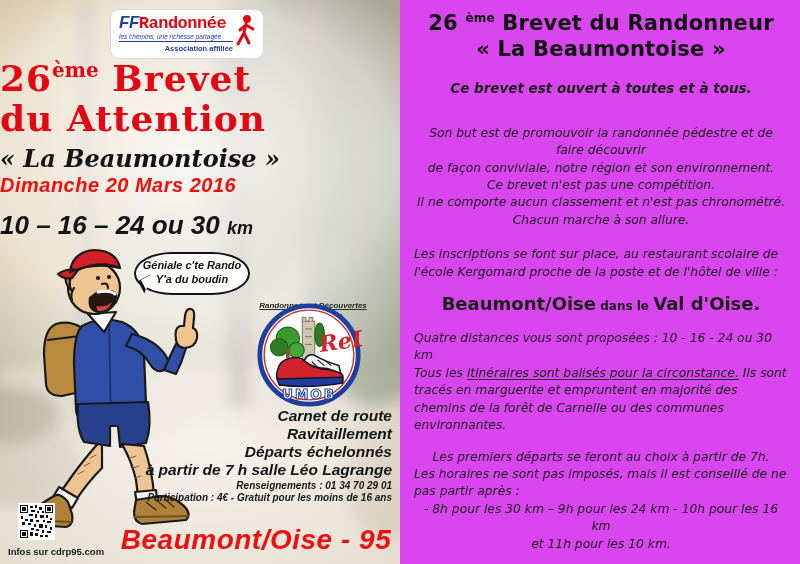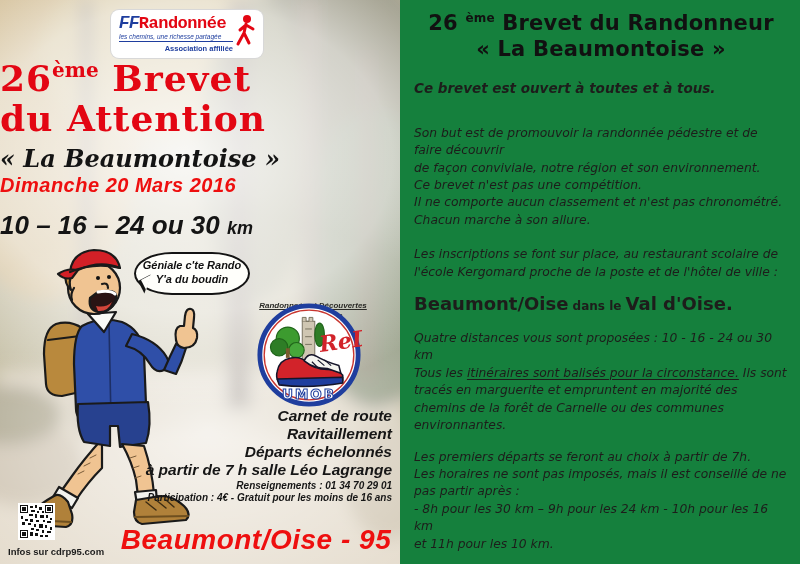--- a/index.html
+++ b/index.html
@@ -55,26 +55,26 @@
   .info-md { font-size:10px; line-height:1.1; margin-bottom:1px; }
 
   .qr-wrap { position:absolute; left:8px; top:503px; width:110px; z-index:4; }
   .qr { width:37px; height:37px; margin-left:10px; background:#fff; padding:2px; }
   .qr-caption { font-size:9.5px; font-weight:bold; color:#1c1c1c; margin-top:2px; white-space:nowrap; }
 
   .lp-footer { position:absolute; left:120px; top:524px; width:272px; text-align:center;
     font-size:28px; font-weight:bold; font-style:italic; color:#ee0f0f; z-index:4; letter-spacing:.5px; }
 
   
-  .right-panel { position:relative; width:400px; height:564px; background:#15803d; padding:10px 12px 6px 14px;
+  .right-panel { position:relative; width:400px; height:564px; background:#d946ef; padding:10px 12px 6px 14px;
     color:#1d1d1b; font-family:"DejaVu Sans", sans-serif; }
   .rp-title { text-align:center; font-weight:bold; font-size:21px; line-height:1.25; color:#111; letter-spacing:.2px; }
   .rp-title sup { font-size:12px; vertical-align:8px; }
   .rp-body { font-style:italic; font-size:12.3px; line-height:1.42; }
-  .center { }
+  .center { text-align:center; }
   .rp-open { margin-top:16px; font-weight:bold; font-size:13.5px; }
   .rp-p1 { margin-top:27px; }
   .rp-p2 { margin-top:17px; }
   .rp-loc { margin-top:10px; font-style:normal; font-weight:bold; font-size:18px; }
   .rp-loc .mid { font-size:12px; }
   .rp-p3 { margin-top:13px; }
   .rp-p4 { margin-top:14px; }
   .rp-att { margin-top:16px; font-style:normal; font-weight:bold; font-size:13.5px; text-decoration:underline; }
   u { text-underline-offset:2px; }
 </style>

